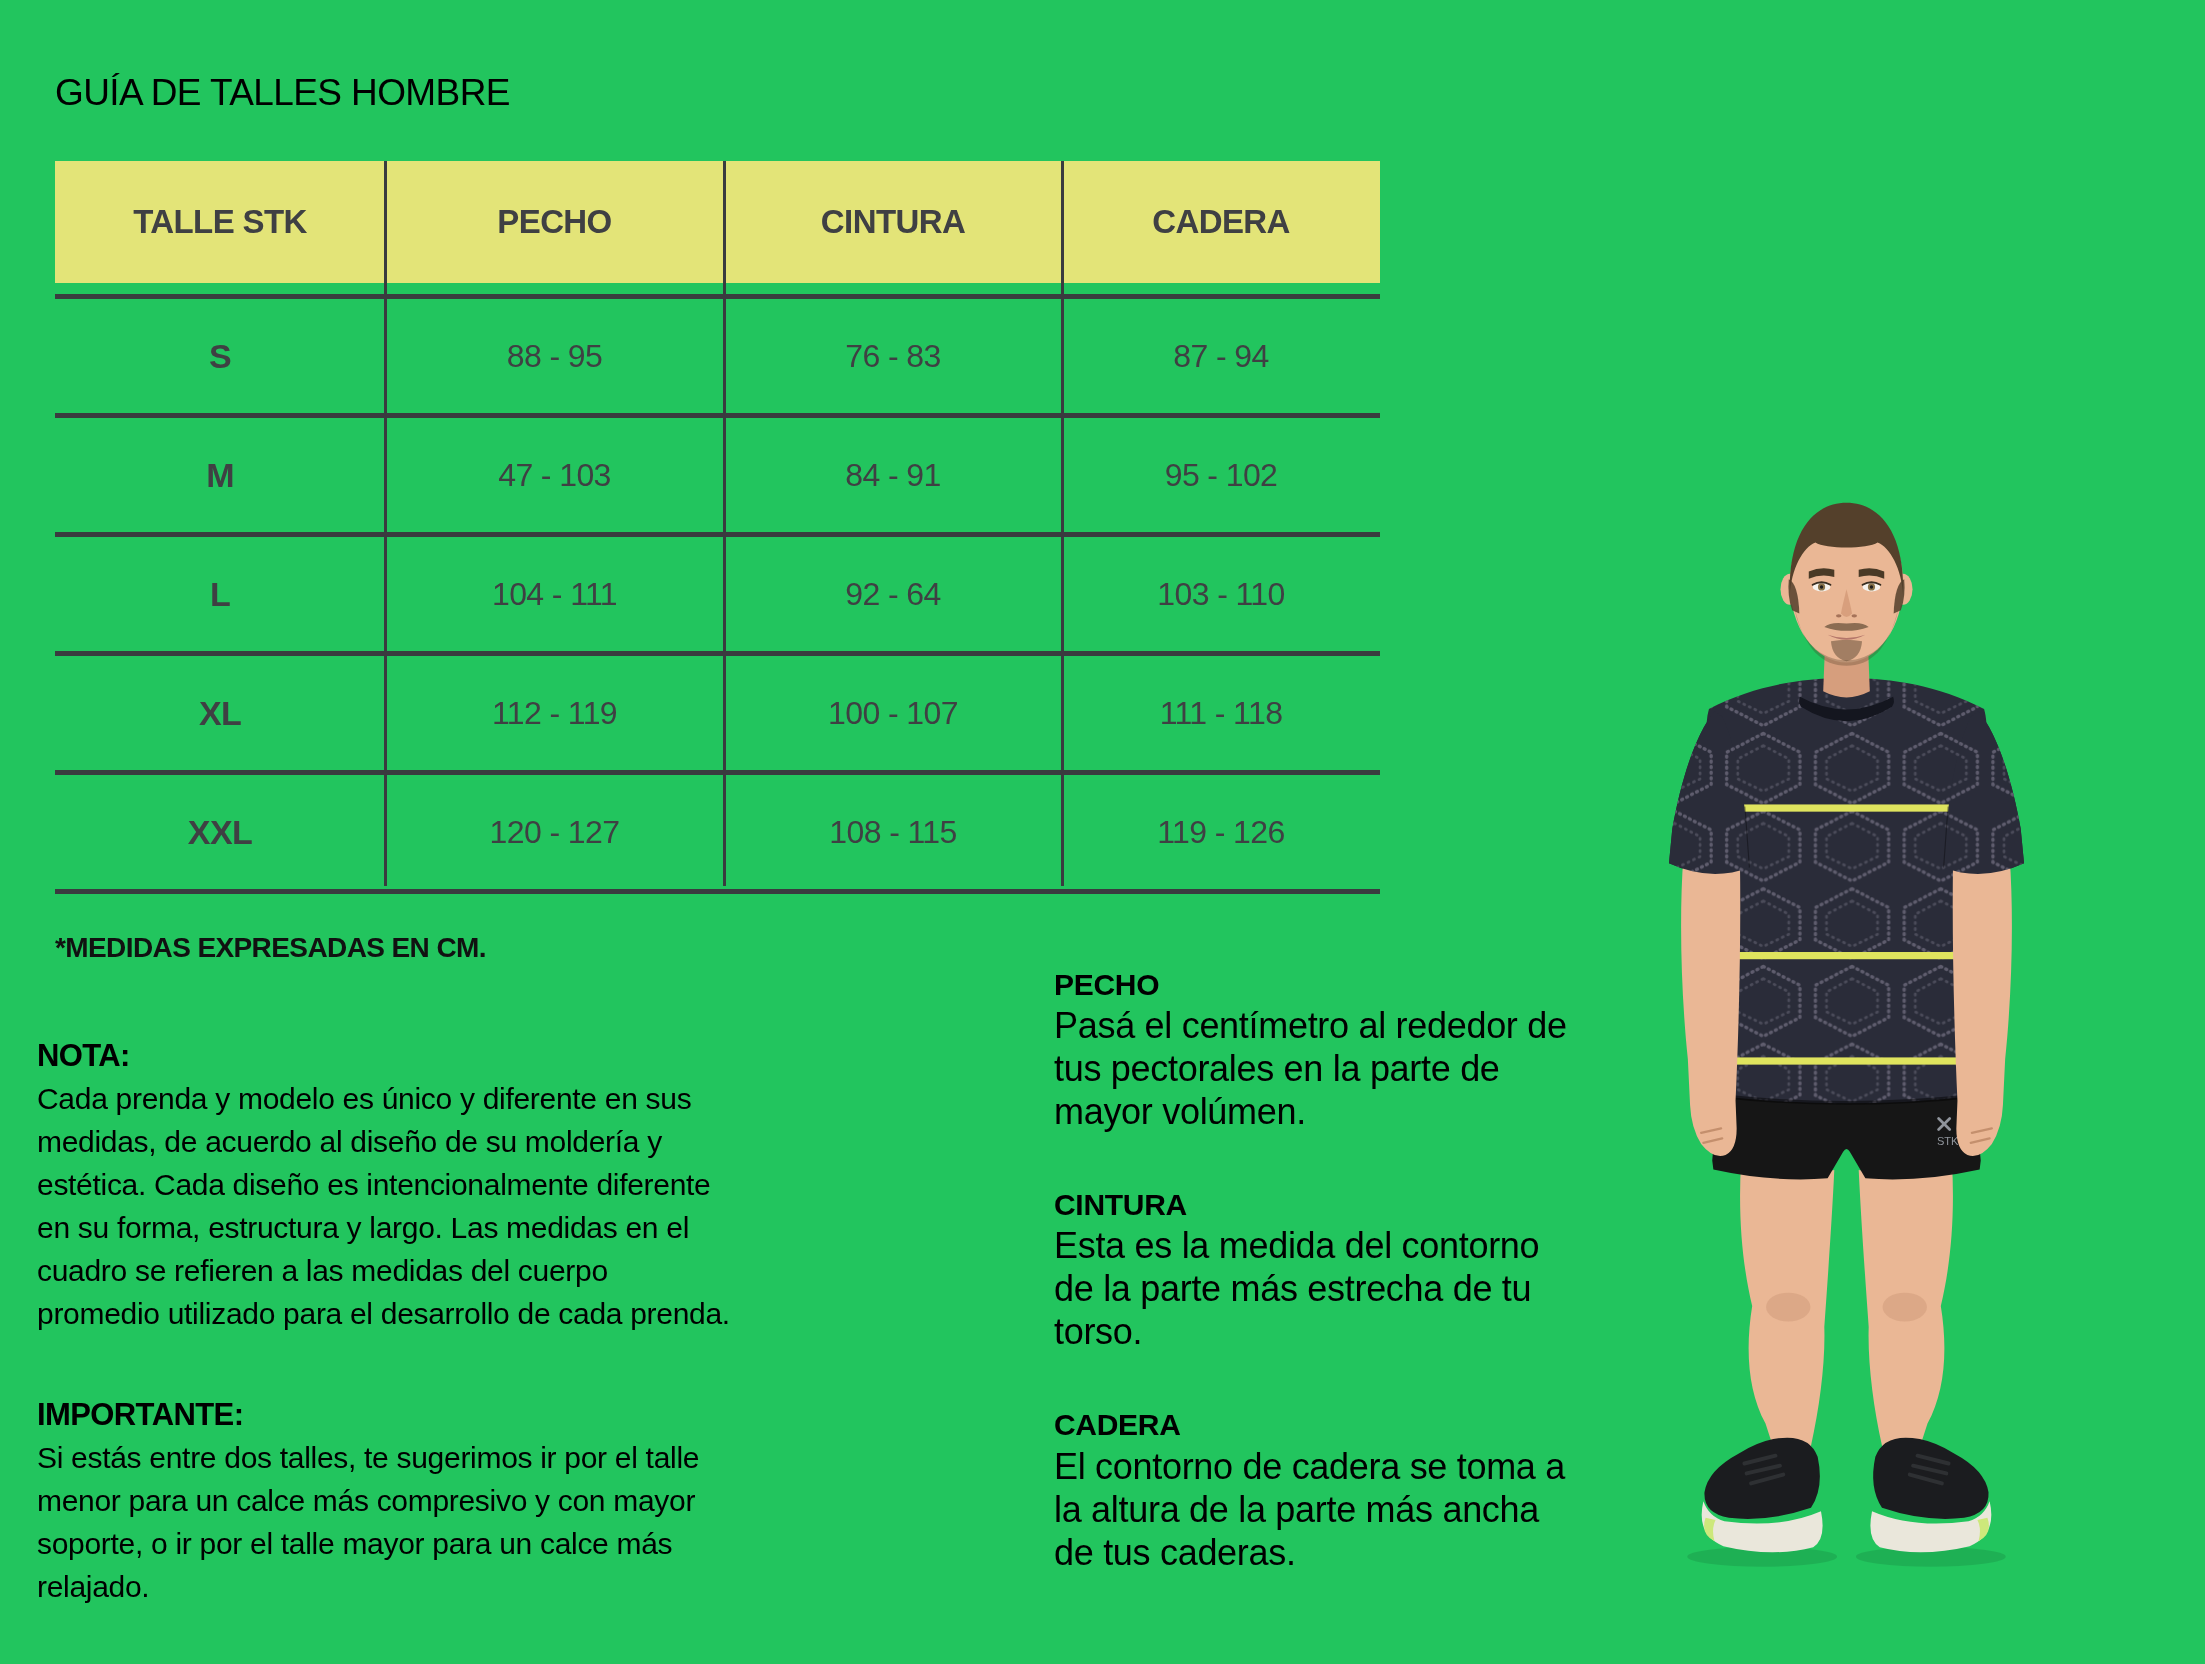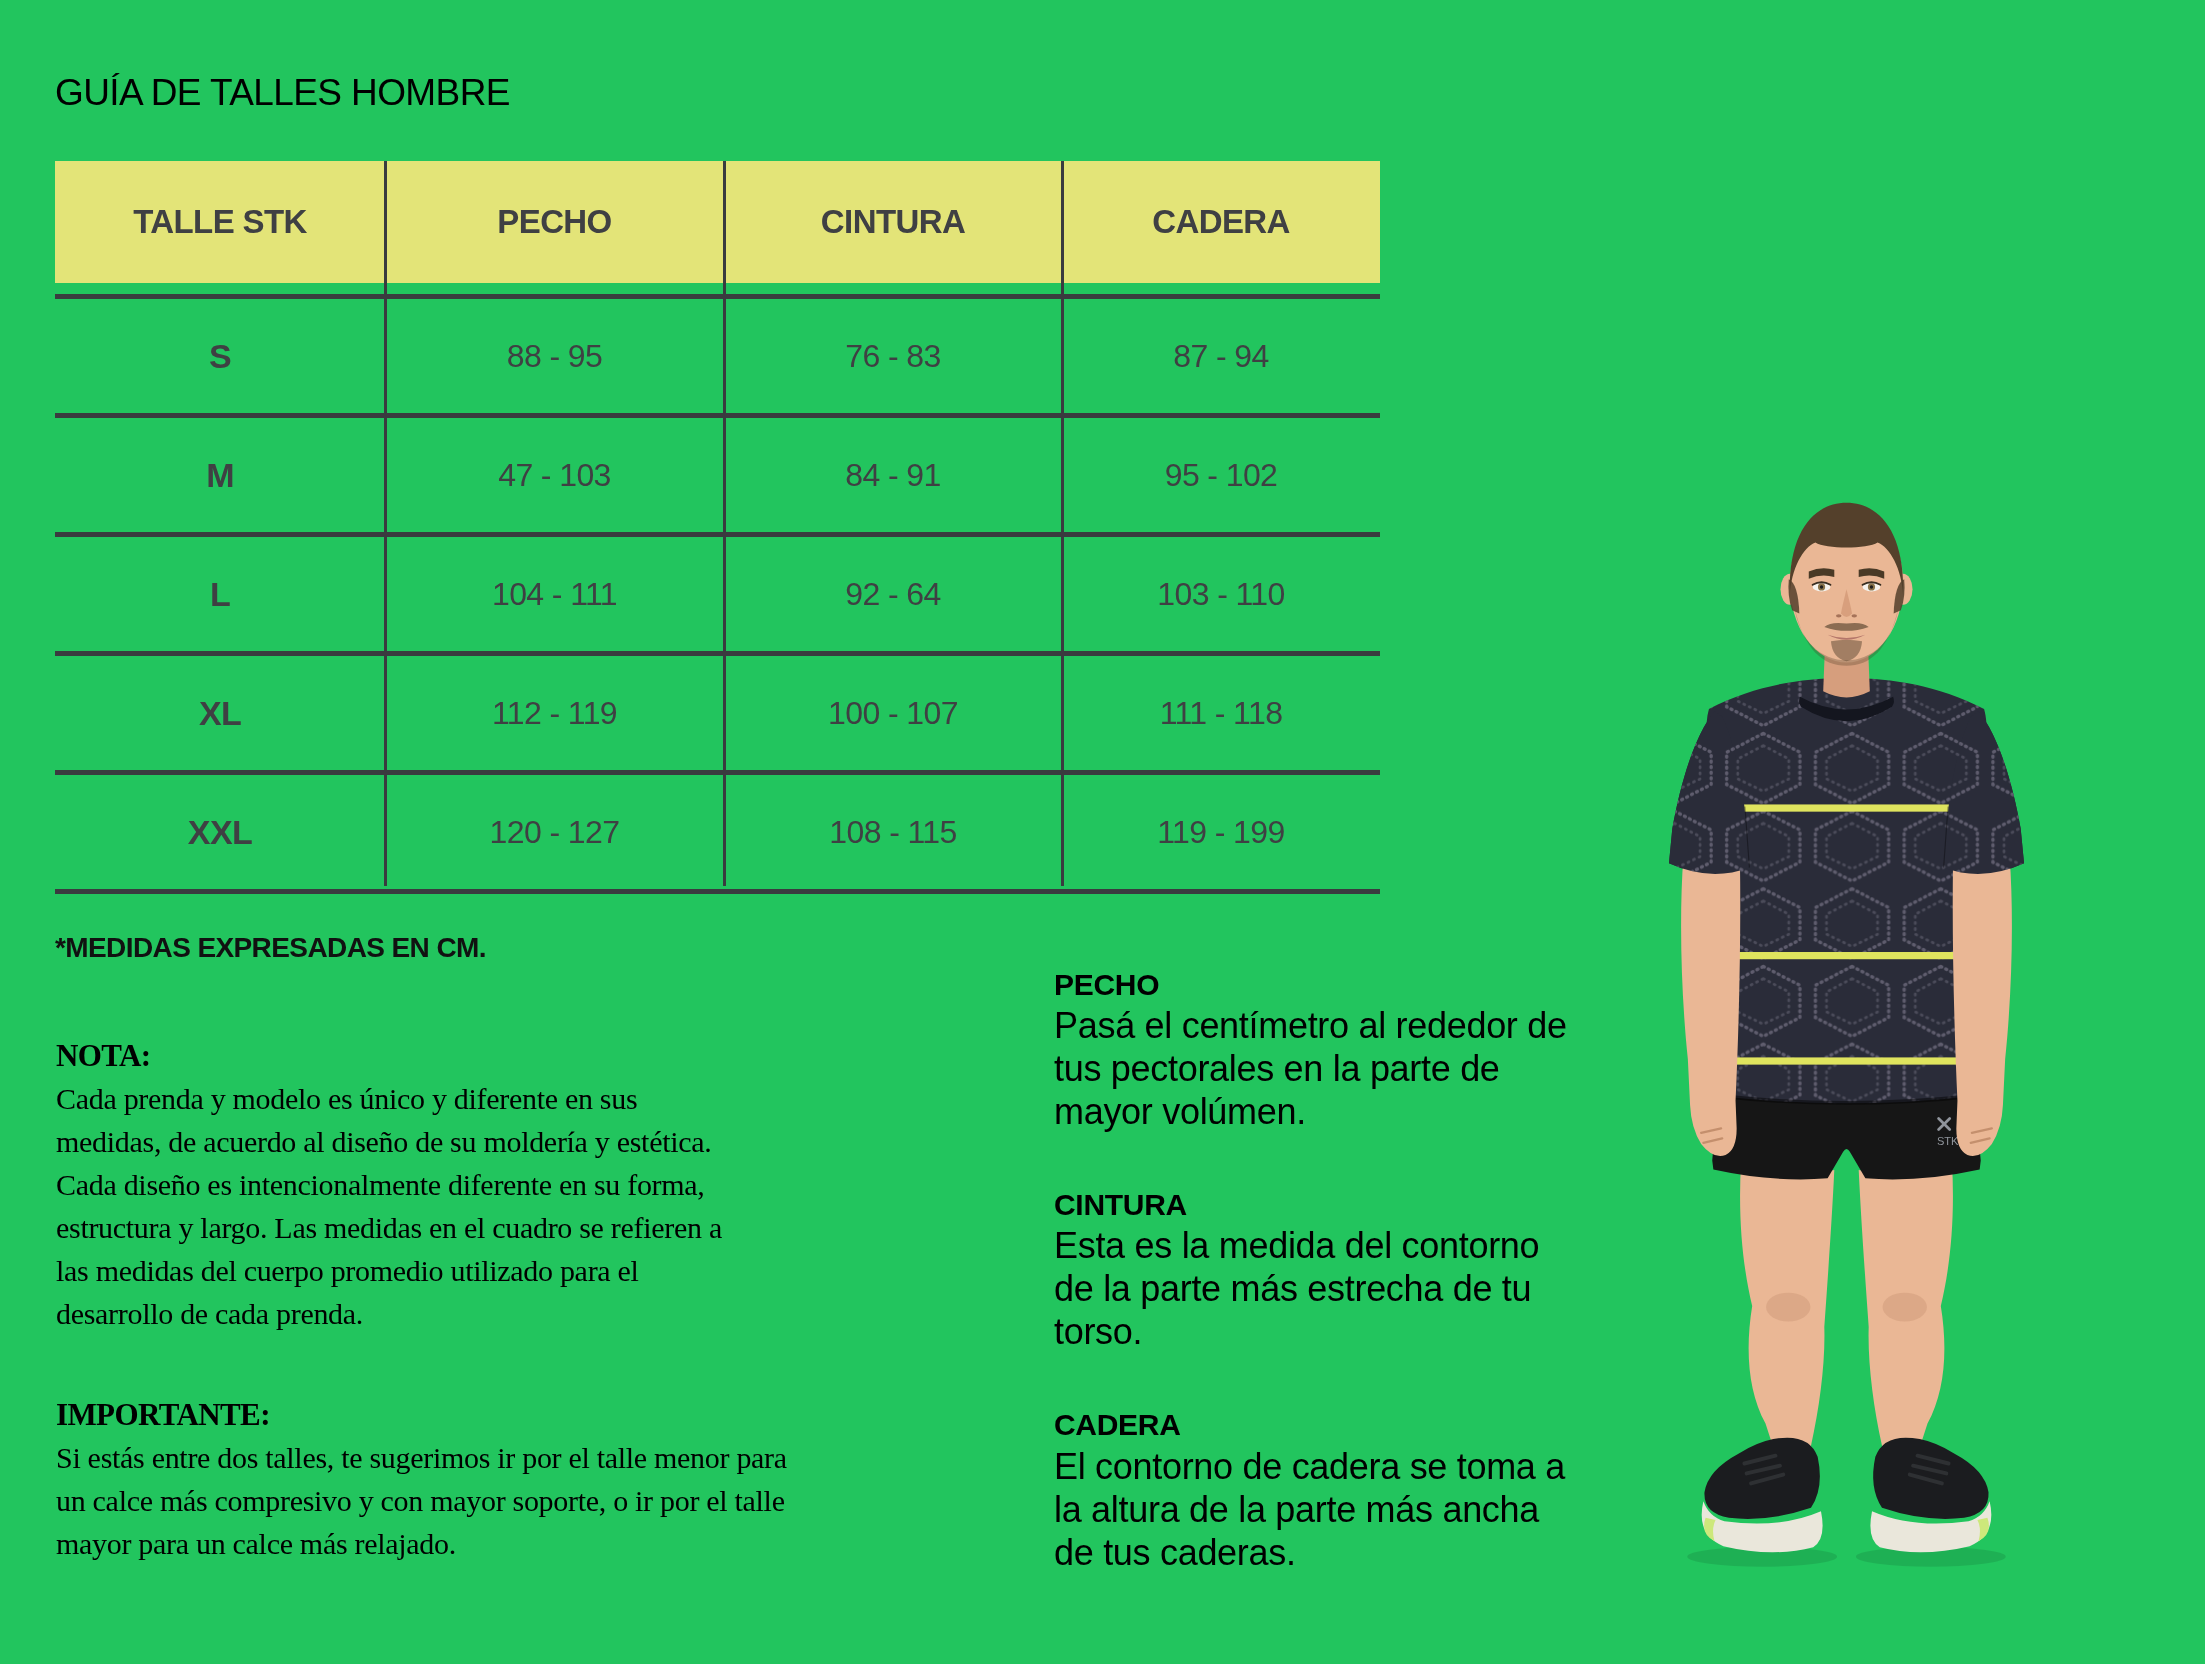--- a/index.html
+++ b/index.html
@@ -49,21 +49,21 @@
     position:absolute; top:0; width:2.8px; height:725px;
     background:var(--table-line,#3a3b3f);
   }
   .sep-1{left:329px;} .sep-2{left:668px;} .sep-3{left:1006px;}
   .table-footnote{
     position:absolute; left:55px; top:932px;
     font-size:28px; font-weight:700; letter-spacing:-0.6px; color:#111;
     white-space:nowrap;
   }
   
-  .note-block{position:absolute; left:56px;font-family:Liberation Serif, serif;}
+  .note-block{position:absolute; left:37px;}
   .note-heading{font-size:31px; font-weight:700; letter-spacing:-0.6px; margin:0 0 3.3px 0; color:#000;}
   .note-body{font-size:30px; font-weight:400; line-height:43px; letter-spacing:-0.3px; margin:0; color:#000;}
   .nota{top:1038px; width:693px;}
   .importante{top:1397px; width:737px;}
   
   .measure-guide{position:absolute; left:1054px; top:968px; width:516px;}
   .measure-item{margin:0 0 55px 0;}
   .measure-heading{font-size:30px; font-weight:700; letter-spacing:-0.3px; margin:0 0 2.2px 0; color:#000;}
   .measure-body{font-size:36px; font-weight:400; line-height:43px; letter-spacing:-0.3px; margin:0; color:#000;}
   
@@ -106,21 +106,21 @@
       <div class="st-grid st-row">
         <div class="cell size">XL</div>
         <div class="cell">112 - 119</div>
         <div class="cell">100 - 107</div>
         <div class="cell">111 - 118</div>
       </div>
       <div class="st-grid st-row">
         <div class="cell size">XXL</div>
         <div class="cell">120 - 127</div>
         <div class="cell">108 - 115</div>
-        <div class="cell">119 - 199</div>
+        <div class="cell">119 - 126</div>
       </div>
     </div>
     <div class="col-sep sep-1"></div>
     <div class="col-sep sep-2"></div>
     <div class="col-sep sep-3"></div>
   </div>
 
   <div class="table-footnote">*MEDIDAS EXPRESADAS EN CM.</div>
 
   <div class="note-block nota">

